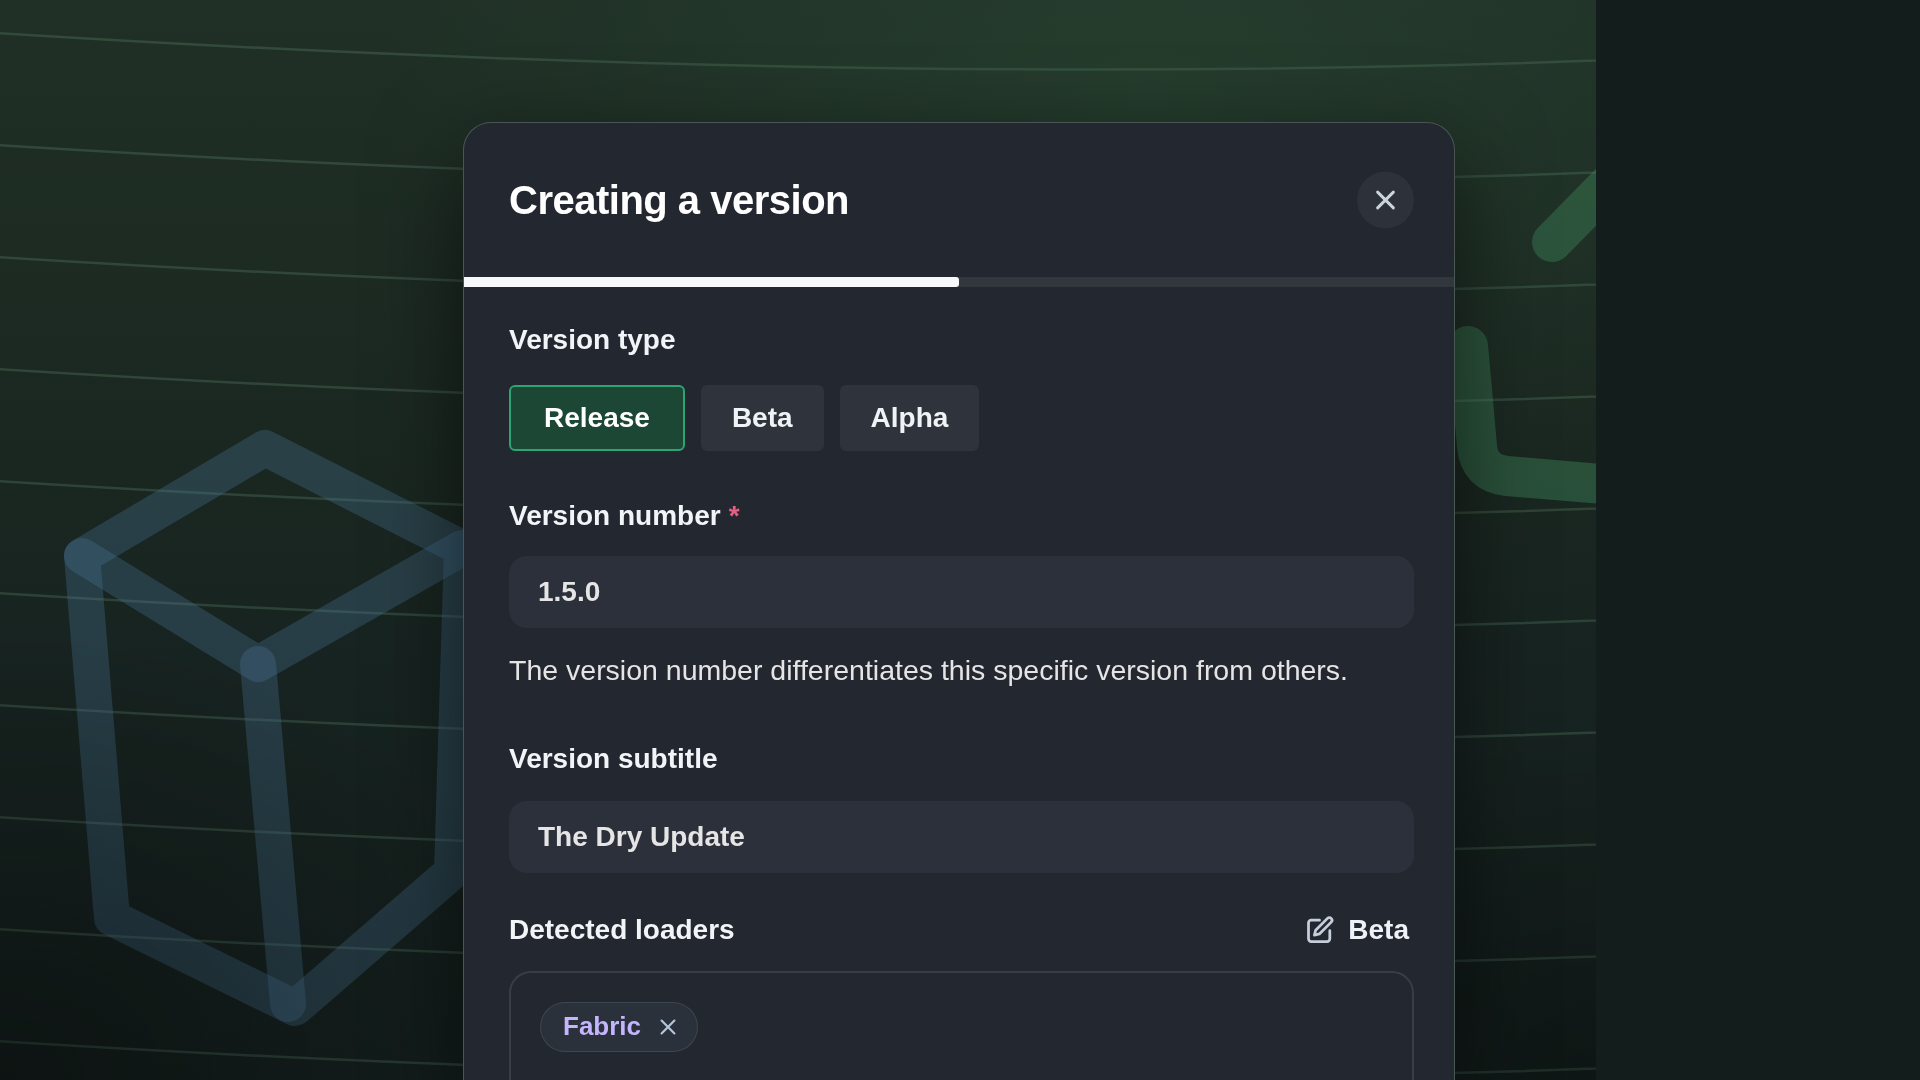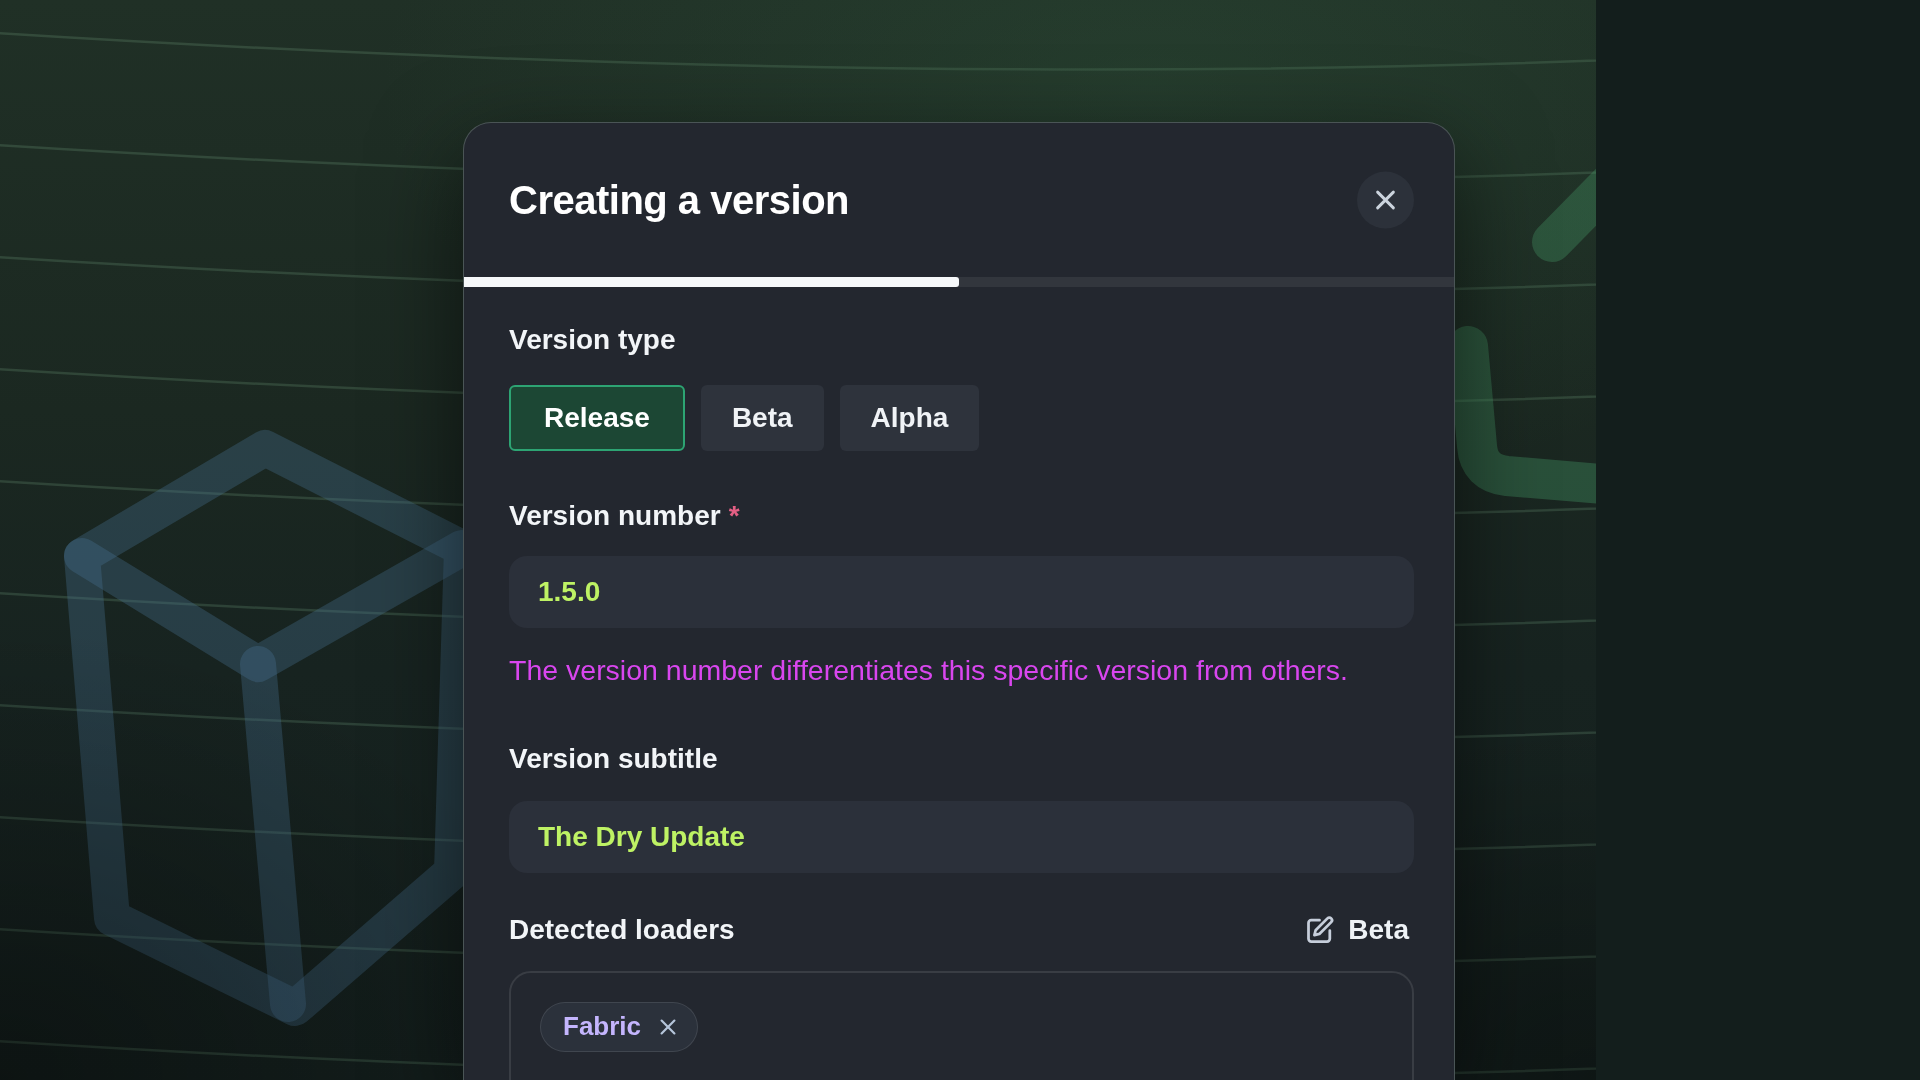--- a/index.html
+++ b/index.html
@@ -32,25 +32,25 @@
   .field-label { margin-top:36px; font-size:28px; font-weight:700; color:#f2f5f8; line-height:1.2; }
   .required { color:#e35f84; font-weight:700; margin-left:8px; }
 
   .chip-row { margin-top:28px; display:flex; gap:16px; }
   .chip { height:66px; padding:0 31px; border-radius:6px; border:none; cursor:pointer;
     background:#2e333c; color:#f0f3f6; font-size:28px; font-weight:700;
     font-family:inherit; display:flex; align-items:center; }
   .chip.selected { background:#1c4734; border:2px solid #2da473; color:#ffffff; padding:0 33px; }
 
   .text-input { margin-top:24px; display:block; width:905px; height:72px; border:none;
-    border-radius:18px; background:#2b303a; color:#bef264; font-size:28px; font-weight:700;
+    border-radius:18px; background:#2b303a; color:#e5e5e5; font-size:28px; font-weight:700;
     font-family:inherit; padding:0 29px; outline:none; }
   .vn-label { margin-top:48px; display:flex; align-items:flex-start; }
   .help-text { margin-top:24px; width:880px; font-size:28.5px; font-weight:400;
-    color:#d946ef; line-height:1.32; }
+    color:#e5e5e5; line-height:1.32; }
   .sub-label { margin-top:52px; }
   .sub-input { margin-top:26px; }
 
   .loaders-row { margin-top:40px; display:flex; align-items:center; justify-content:space-between; }
   .edit-btn { display:flex; align-items:center; gap:12px; background:none; border:none;
     cursor:pointer; font-family:inherit; font-size:28px; font-weight:700; color:#eef2f6; }
   .loaders-box { margin-top:24px; width:905px; height:200px; border:2px solid rgba(255,255,255,0.10);
     border-radius:22px; padding:29px; }
   .loader-pill { display:inline-flex; align-items:center; gap:12px; height:50px;
     padding:0 14px 0 22px; border-radius:26px; background:#2b313b;

